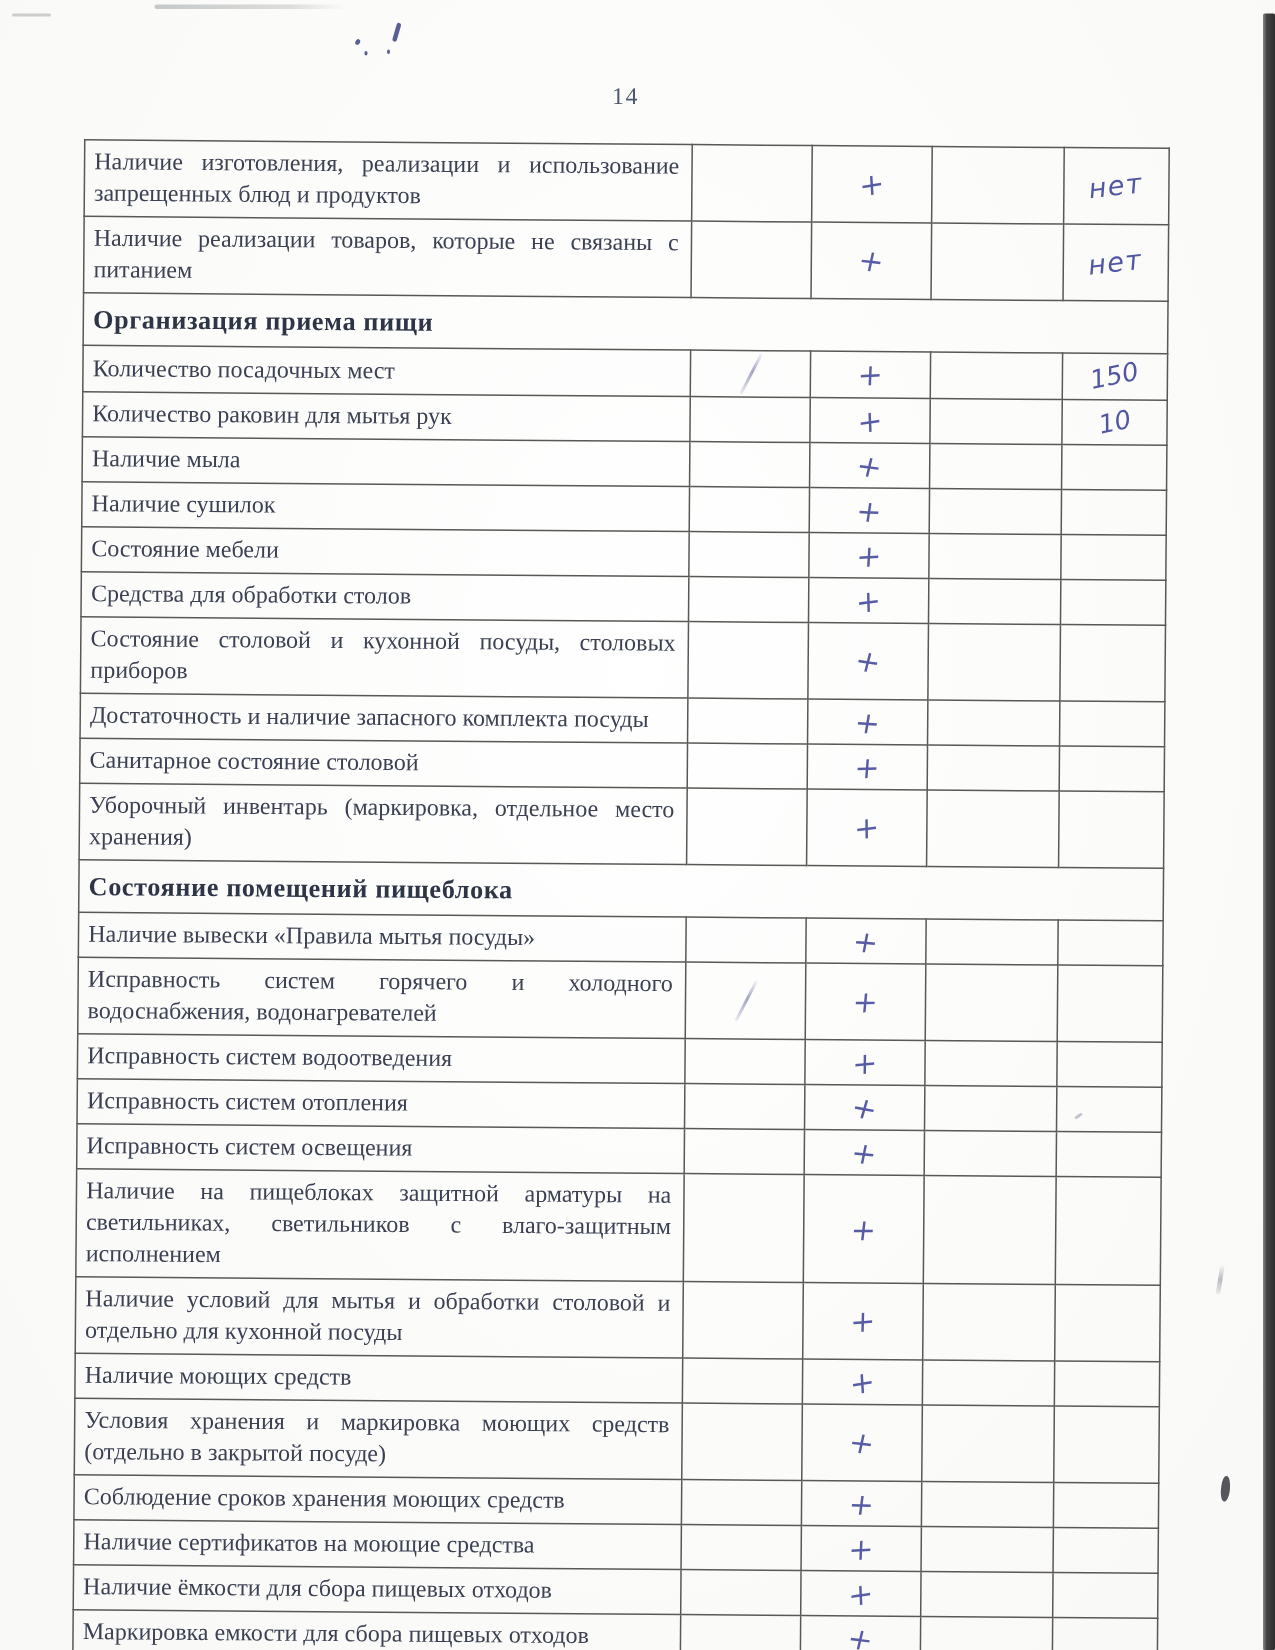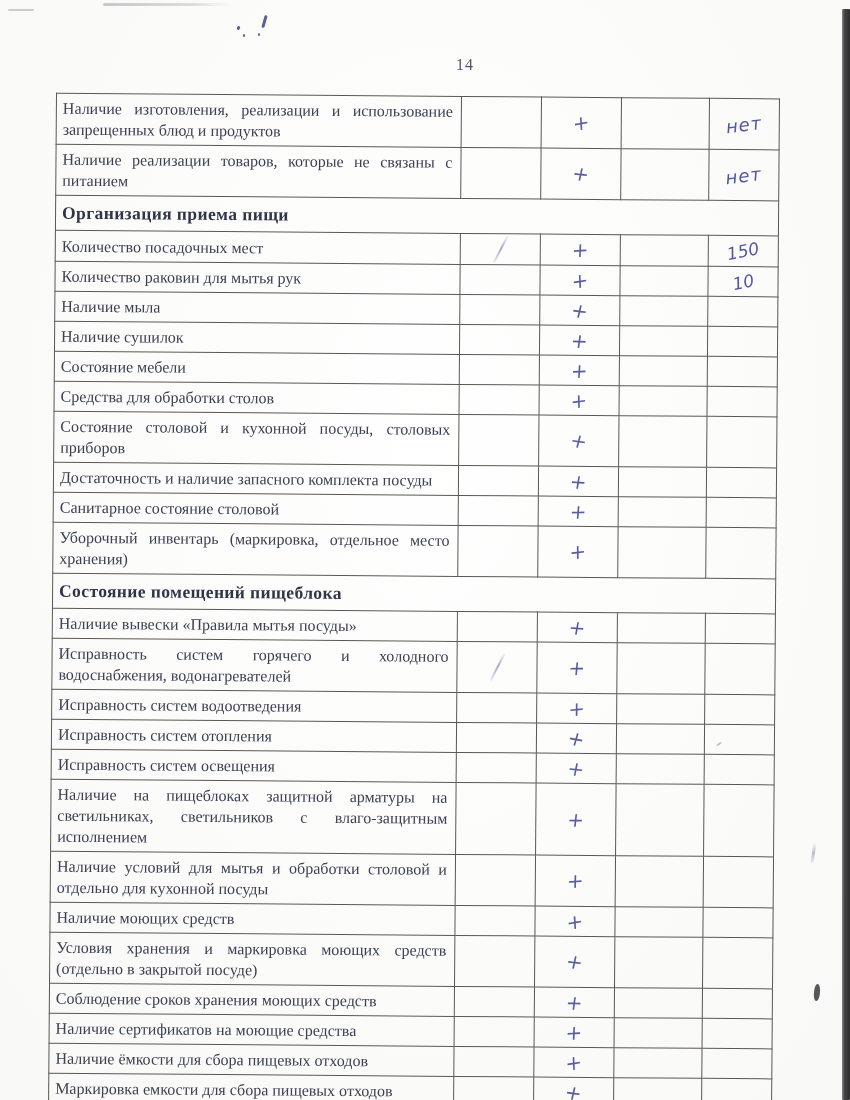--- a/index.html
+++ b/index.html
@@ -34,21 +34,21 @@
     position: absolute; left: 8px; top: 9px; width: 26px; height: 2px;
     background: #b6b6b4; opacity: .65; border-radius: 1px;
   }
   .top-line-2 {
     position: absolute; left: 103px; top: 3px; width: 128px; height: 3px;
     background: linear-gradient(to right, #9aa0a2, #c2c6c4 70%, rgba(200,204,202,0));
     opacity: .55; border-radius: 2px;
   }
   .page-number {
     position: absolute; left: 408px; top: 56px;
-    font-size: 16px; letter-spacing: 1px; color: var(--pagenum); margin-left: 48px;
+    font-size: 16px; letter-spacing: 1px; color: var(--pagenum);
   }
   .speck { position: absolute; background: #3c4480; border-radius: 50%; opacity: .85; }
   .speck-1 { left: 237px; top: 26px; width: 3px; height: 4px; transform: rotate(30deg); }
   .speck-2 { left: 243px; top: 34px; width: 2px; height: 3px; }
   .speck-3 { left: 263px; top: 15px; width: 3px; height: 13px; border-radius: 2px; transform: rotate(16deg); }
   .speck-4 { left: 258px; top: 33px; width: 2px; height: 3px; }
   .speck-5 { left: 718px; top: 741px; width: 2px; height: 6px; opacity: .4; transform: rotate(55deg); background:#6a6f86;}
   .margin-mark-1 {
     position: absolute; left: 812px; top: 843px; width: 3px; height: 20px;
     background: linear-gradient(to bottom, rgba(110,112,130,0), rgba(110,112,130,.45), rgba(110,112,130,.1));

